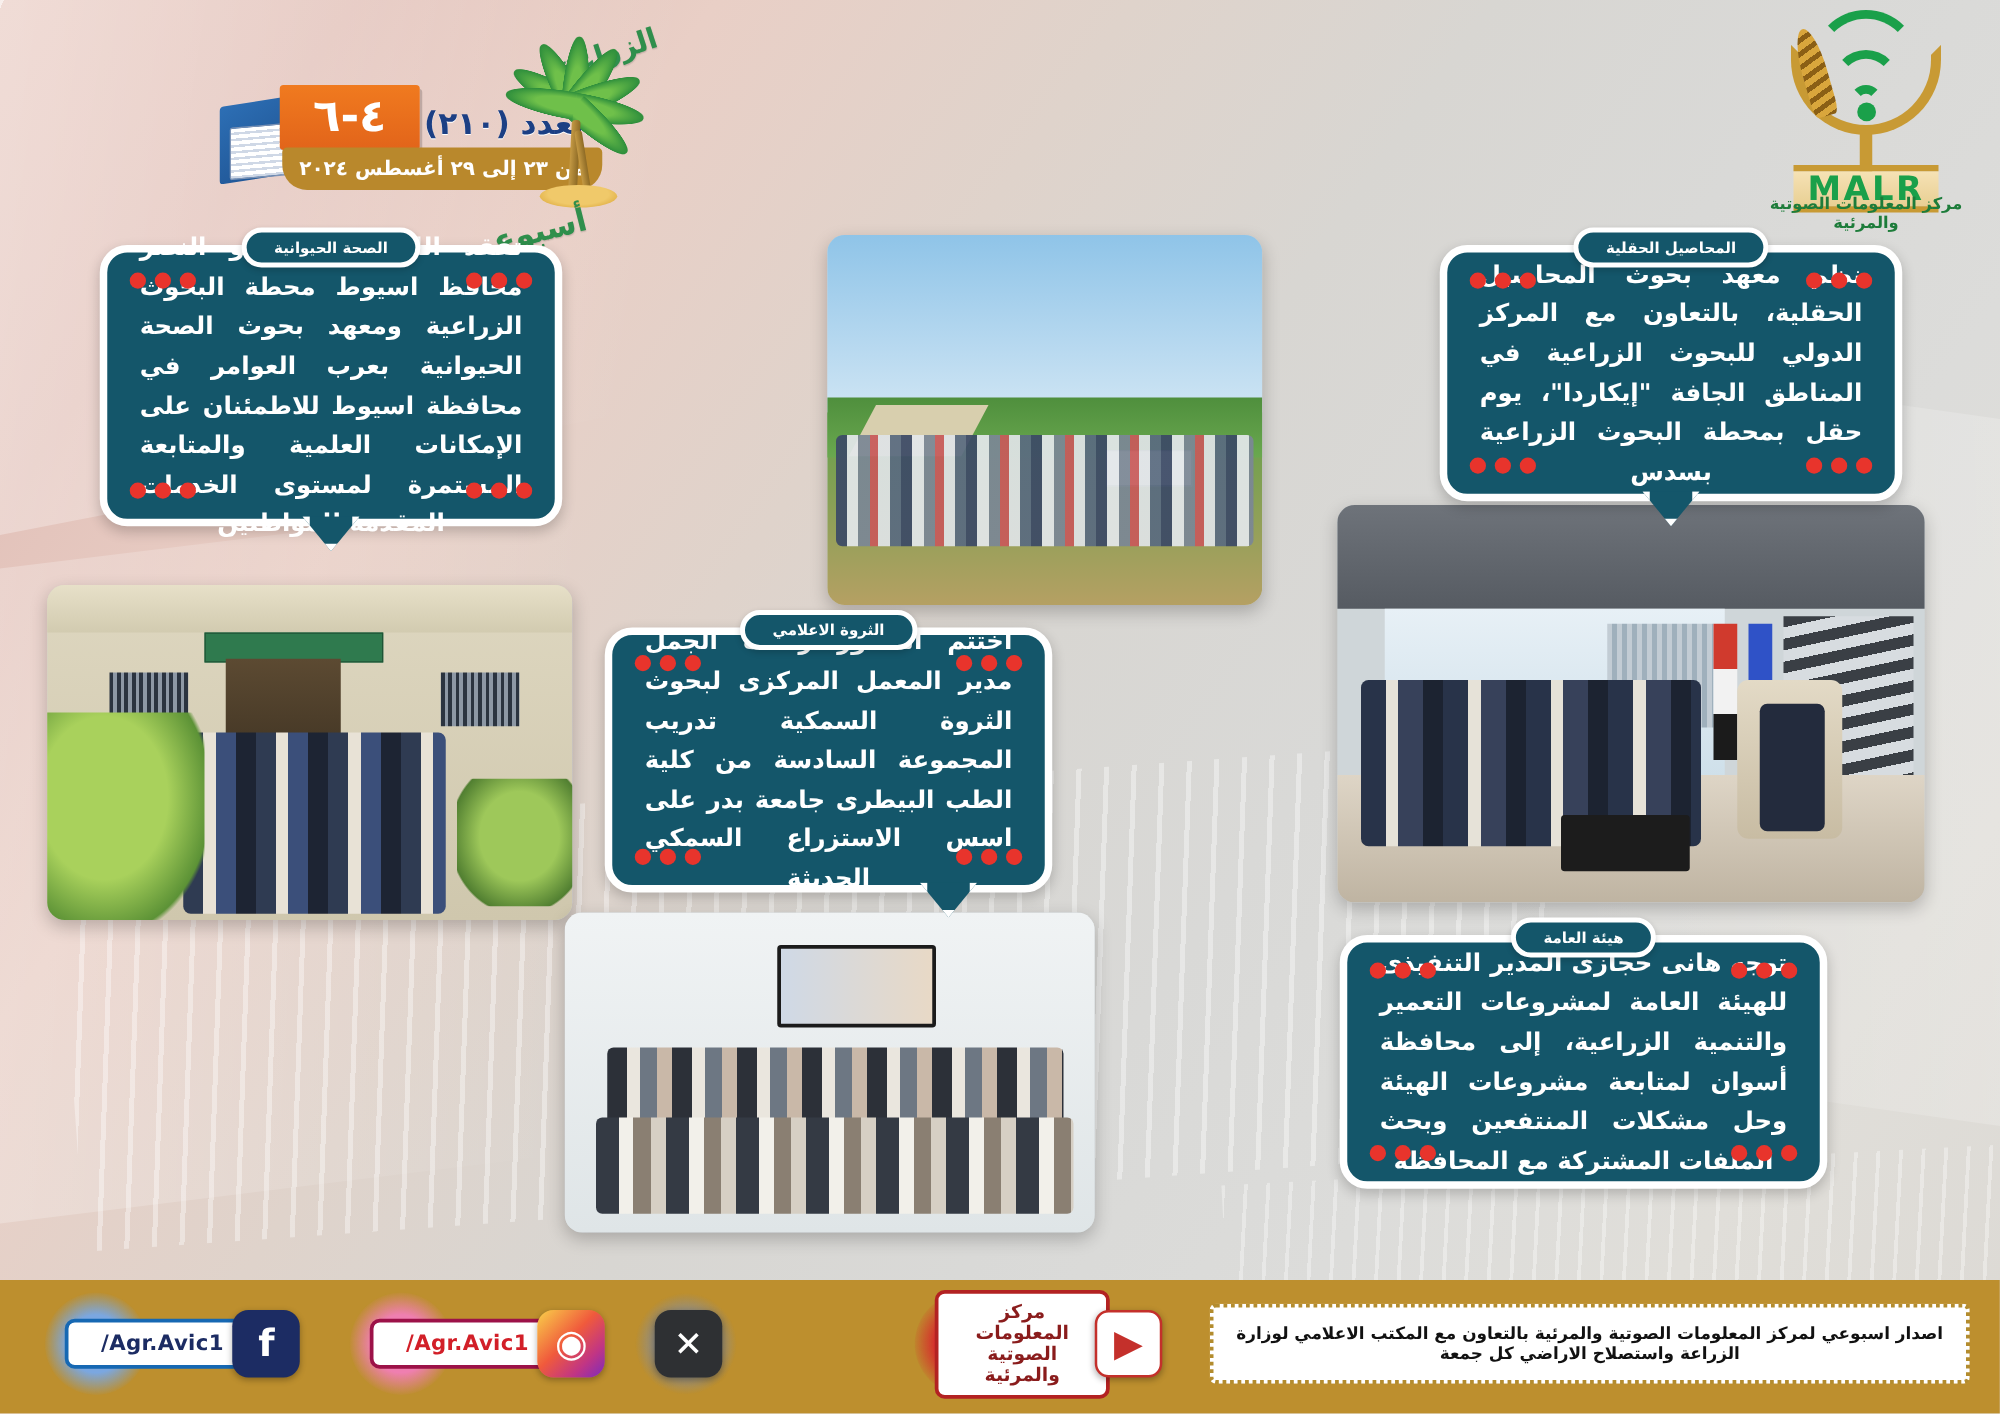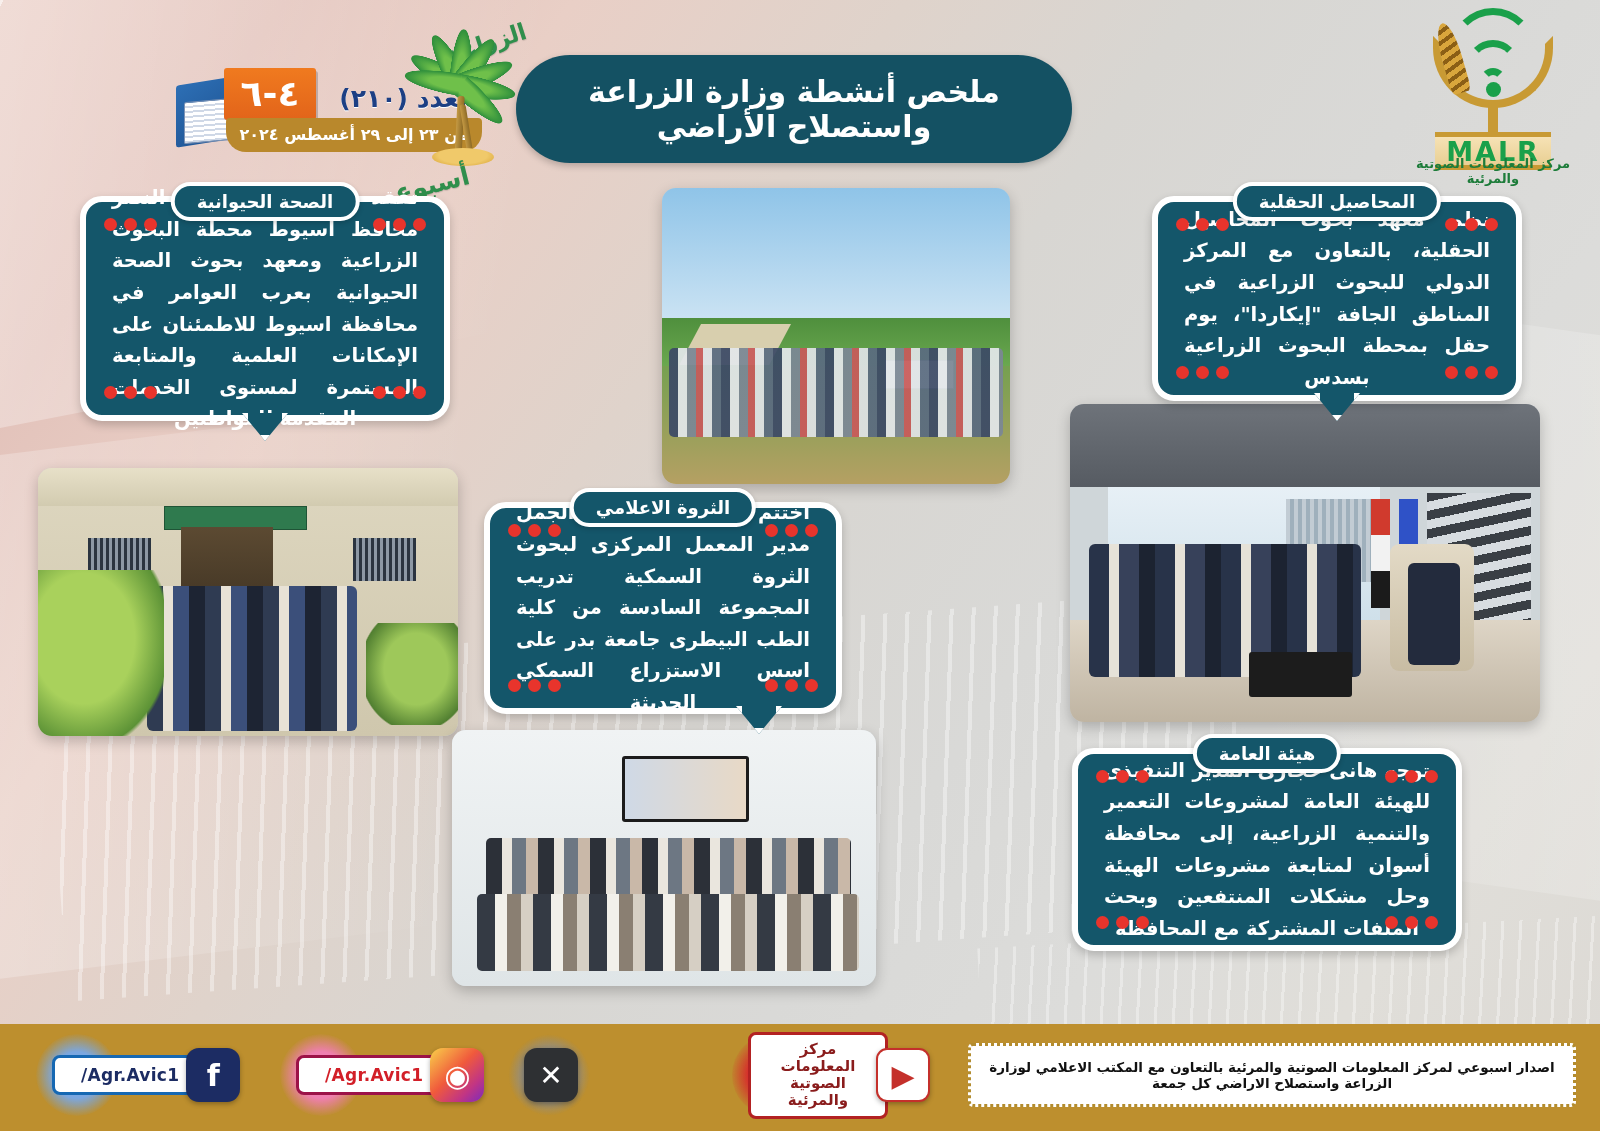--- a/index.html
+++ b/index.html
@@ -86,21 +86,21 @@
     position:absolute; left:0; top:18px; width:72px; height:62px;
     background:linear-gradient(150deg,#2d6fb5,#1c4f8d);
     transform:skewY(-9deg); border-radius:3px;
   }
   .issue-book::after {
     content:""; position:absolute; left:8px; top:20px; width:60px; height:40px;
     background:repeating-linear-gradient(#ffffff 0 3px, #cfd8e6 3px 5px);
     border:1px solid #7d93b5; border-radius:2px; transform:skewY(4deg);
   }
   .issue-num {
-    position:absolute; left:48px; top:6px; width:92px; height:52px;
+    position:absolute; left:48px; top:6px; width:112px; height:52px;
     background:linear-gradient(#f07a1f,#e2641a); color:#fff;
     font-size:36px; font-weight:bold; line-height:52px; text-align:center;
     letter-spacing:1px; border-radius:3px;
     box-shadow:2px 3px 0 rgba(0,0,0,.18);
   }
   .issue-no {
     position:absolute; right:0; top:22px;
     font-size:25px; font-weight:bold; color:#1c3f84; direction:rtl;
     text-shadow:0 1px 0 #fff;
   }
@@ -202,21 +202,21 @@
     padding:34px 26px 34px 26px;
     display:flex; align-items:center; justify-content:center;
   }
   .card-body {
     font-size:19.5px; line-height:1.62; font-weight:bold;
     text-align:justify; text-align-last:center; width:100%;
   }
   .card-pill {
     position:absolute; top:-20px; left:50%; transform:translateX(-50%);
     background:#14566a; border:4px solid #ffffff; border-radius:20px;
-    color:#ffffff; font-size:18px; font-weight:bold; direction:rtl;
+    color:#ffffff; font-size:12px; font-weight:bold; direction:rtl;
     padding:5px 22px; white-space:nowrap; z-index:3;
     box-shadow:0 2px 5px rgba(0,0,0,.18);
   }
   .dots { position:absolute; display:flex; gap:7px; }
   .dots span { width:13px; height:13px; border-radius:50%; background:#e8342c; display:block; }
   .dots.tl { top:16px; right:18px; }
   .dots.tr { top:16px; left:18px; }
   .dots.bl { bottom:16px; right:18px; }
   .dots.br { bottom:16px; left:18px; }
   .tail {
@@ -397,21 +397,20 @@
       <div class="palm-frond" style="transform:rotate(10deg);"></div>
       <div class="palm-frond" style="transform:rotate(42deg);"></div>
       <div class="palm-frond" style="transform:rotate(190deg);"></div>
       <div class="palm-trunk"></div>
       <div class="palm-trunk2"></div>
       <div class="palm-sand"></div>
     </div>
     <div class="palm-word-bot">أسبوع</div>
   </div>
 
-  <div class="main-title">ملخص أنشطة وزارة الزراعة واستصلاح الأراضي</div>
 
   <div class="avic">
     <div class="avic-bowl"></div>
     <div class="avic-wave">
       <div class="avic-arc a3"></div>
       <div class="avic-arc a2"></div>
       <div class="avic-arc a1"></div>
       <div class="avic-dot"></div>
     </div>
     <div class="avic-wheat"></div>

